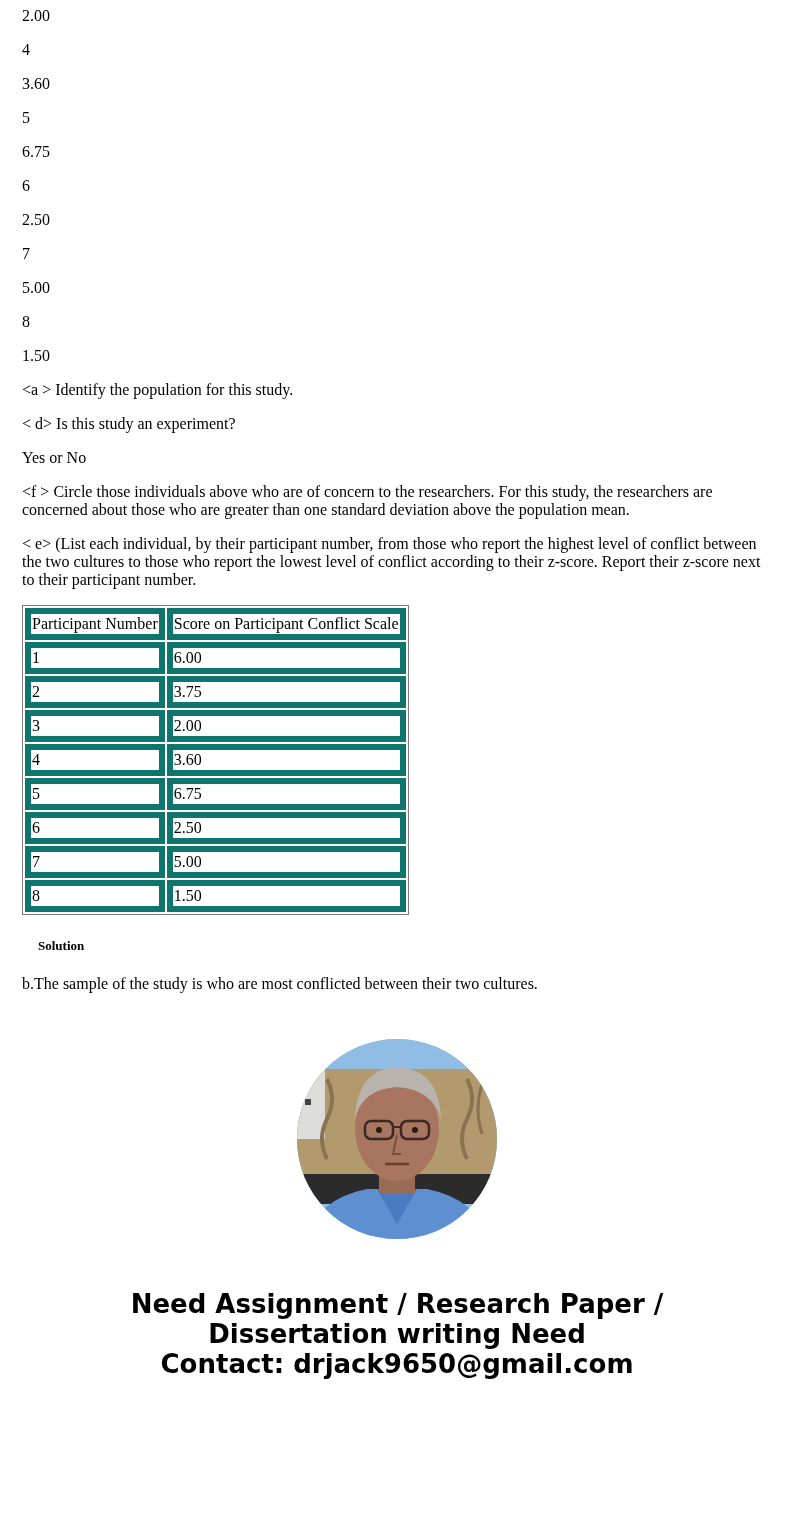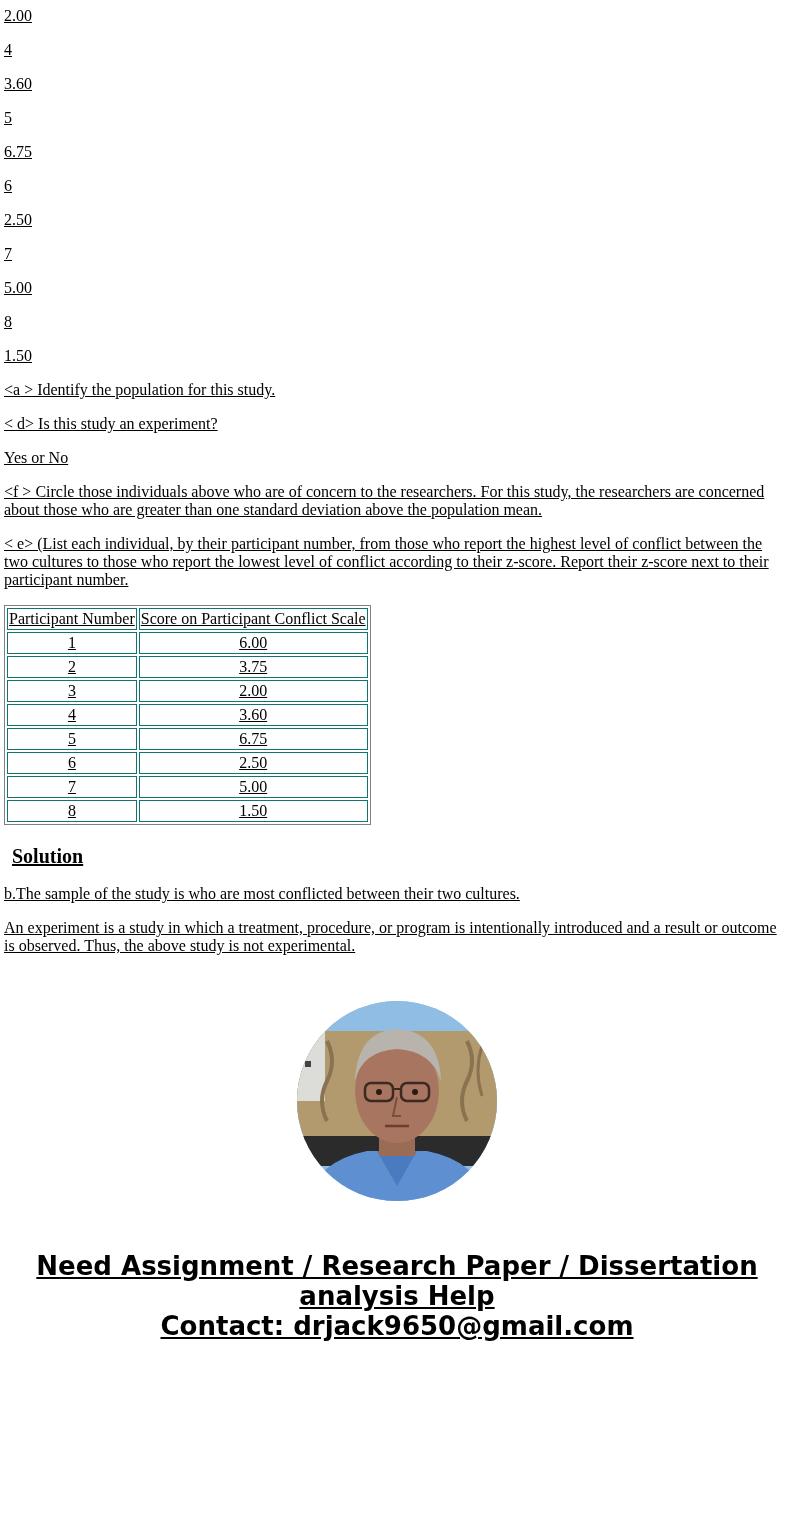--- a/index.html
+++ b/index.html
@@ -3,41 +3,41 @@
   <meta charset="utf-8">
   <style>
     html, body { margin: 0; padding: 0; background: #ffffff; }
     body {
       width: 794px;
       font-family: "Liberation Serif", serif;
       font-size: 16px;
       color: #000;
       line-height: 18px;
     }
-    .page { padding: 0 4px; text-decoration: underline; }
+    .page { padding: 0 22px; }
     p { margin: 16px 0; }
     p.first { margin-top: 7px; }
     table.data {
       border: 1px solid #808080;
       border-spacing: 2px;
       border-collapse: separate;
       margin: 16px 0 0 0;
       font-family: "Liberation Serif", serif;
       font-size: 16px;
     }
     table.data td {
-      border: 1px solid #0f766e;
+      border: 6px solid #0f766e;
       padding: 1px;
       line-height: 18px;
-      text-align: center;
+      text-align: left;
     }
     h3 {
-      font-size: 20px;
+      font-size: 13px;
       font-weight: bold;
-      margin: 20px 0 18px 8px;
+      margin: 20px 0 18px 16px;
       line-height: 22px;
     }
     .avatar-wrap {
       display: flex;
       justify-content: center;
       margin-top: 46px;
     }
     .avatar {
       width: 200px;
       height: 200px;
@@ -120,21 +120,20 @@
     <tr>
       <td>8</td>
       <td>1.50</td>
     </tr>
   </tbody>
     </table>
 
   <h3>Solution</h3>
   <div>
     <p>b.The sample of the study is who are most conflicted between their two cultures.</p>
-    <p>An experiment is a study in which a treatment, procedure, or program is intentionally introduced and a result or outcome is observed. Thus, the above study is not experimental.</p>
   </div>
 
   <div class="avatar-wrap">
     <div class="avatar">
       <svg width="200" height="200" viewBox="0 0 200 200">
 
         <rect x="0" y="0" width="200" height="200" fill="#8fbde3"></rect>
 
         <rect x="0" y="30" width="200" height="110" fill="#b39a6e"></rect>
         <rect x="0" y="30" width="28" height="70" fill="#dcdcd8"></rect>
@@ -160,17 +159,17 @@
         <circle cx="82" cy="91" r="3" fill="#2a1a14"></circle>
         <circle cx="118" cy="91" r="3" fill="#2a1a14"></circle>
 
         <path d="M100 96 L96 115 L104 115" stroke="#7a4f3e" stroke-width="2" fill="none"></path>
         <line x1="88" y1="125" x2="112" y2="125" stroke="#6a3f30" stroke-width="2.5"></line>
       </svg>
     </div>
   </div>
 
   <div class="promo">
-    <div>Need Assignment / Research Paper / Dissertation analysis Help</div>
+    <div>Need Assignment / Research Paper / Dissertation writing Need</div>
     <div>Contact: drjack9650@gmail.com</div>
   </div>
 
 </div>
 
 </body></html>

